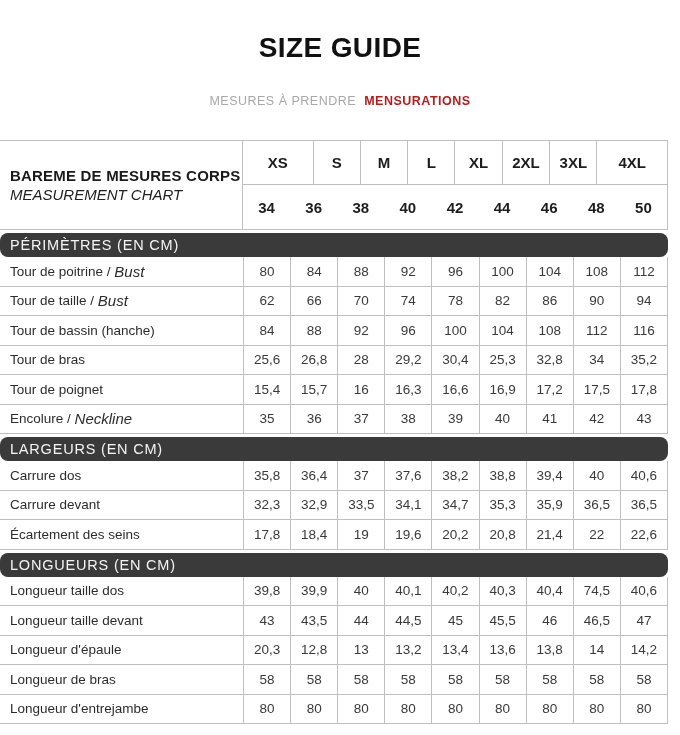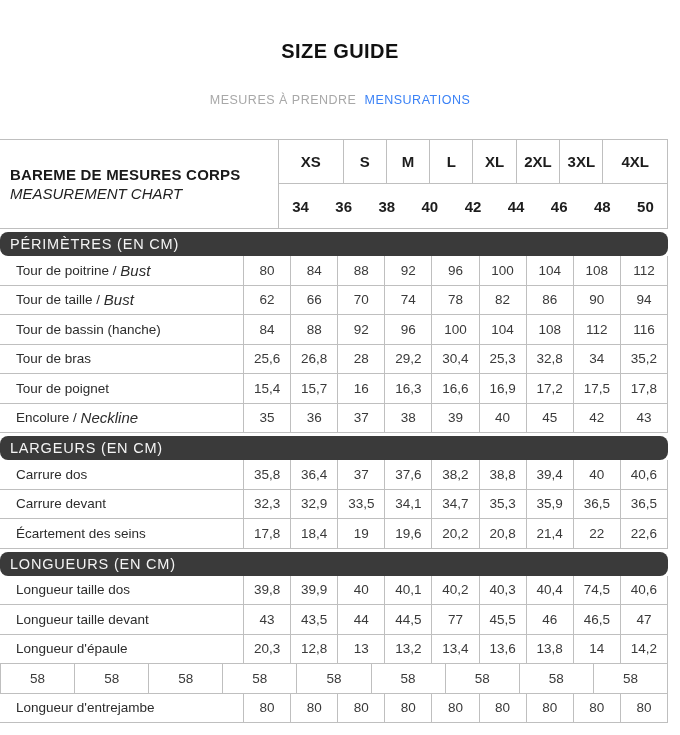--- a/index.html
+++ b/index.html
@@ -12,40 +12,40 @@
   }
   html,body{margin:0;padding:0;background:#fff;}
   body{
     width:680px;height:735px;overflow:hidden;
     font-family:"Liberation Sans","DejaVu Sans",sans-serif;
     color:var(--text-primary);
   }
   .page{width:680px;height:735px;position:relative;}
 
   .page-title{
-    margin:12px;padding-top:28px;text-align:center;
-    font-size:20px;font-weight:700;letter-spacing:.4px;color:#111;
+    margin:4px;padding-top:28px;text-align:center;
+    font-size:28px;font-weight:700;letter-spacing:.4px;color:#111;
   }
   .tabs{
     margin-top:30px;display:flex;justify-content:center;align-items:center;gap:8px;
   }
   .tab{font-size:12.5px;letter-spacing:.5px;cursor:pointer;}
   .tab.inactive{color:var(--tab-inactive);font-weight:400;}
-  .tab.active{color:#3b82f6;font-weight:400;}
+  .tab.active{color:#b91c1c;font-weight:700;}
 
   .size-table{width:668px;margin-top:32px;}
 
   .thead{
     display:flex;height:90px;box-sizing:border-box;
     border-top:1px solid var(--line);
     border-right:1px solid var(--line);
     border-bottom:1px solid var(--line);
   }
   .corner{
-    width:279px;box-sizing:border-box;flex:none;
+    width:243px;box-sizing:border-box;flex:none;
     border-right:1px solid var(--line);
     display:flex;flex-direction:column;justify-content:center;
     padding-left:10px;
   }
   .corner-l1{font-size:15px;font-weight:700;letter-spacing:.2px;color:#1a1a1a;}
   .corner-l2{font-size:15px;font-style:italic;color:#222;margin-top:2px;}
   .head-right{flex:1;display:flex;flex-direction:column;min-width:0;font-weight:bold;}
   .sizes-row{height:44px;display:flex;border-bottom:1px solid var(--line);box-sizing:border-box;}
   .size-cell{
     flex:1;display:flex;align-items:center;justify-content:center;
@@ -63,21 +63,21 @@
     height:24px;margin-top:3px;background:var(--bar-bg);color:var(--bar-text);
     display:flex;align-items:center;padding-left:10px;box-sizing:border-box;
     font-size:14.5px;letter-spacing:.8px;border-radius:8px;
   }
   .trow{
     display:flex;height:29.5px;box-sizing:border-box;
     border-bottom:1px solid var(--line);
     border-right:1px solid var(--line);
   }
   .row-label{
-    width:243px;flex:none;box-sizing:border-box;padding-left:16px;
+    width:243px;flex:none;box-sizing:border-box;padding-left:10px;
     display:flex;align-items:center;
     font-size:13.5px;color:#2c2c2c;white-space:nowrap;overflow:hidden;
   }
   .row-label .sep{white-space:pre;}
   .row-label i{font-size:15px;color:#2c2c2c;}
   .vcell{
     flex:1;display:flex;align-items:center;justify-content:center;
     font-size:13.5px;color:var(--text-secondary);
     border-left:1px solid var(--line);box-sizing:border-box;
   }
@@ -205,21 +205,21 @@
             <span>Encolure</span>
             <span class="sep"> / </span>
             <i>Neckline</i>
           </div>
           <div class="vcell">35</div>
           <div class="vcell">36</div>
           <div class="vcell">37</div>
           <div class="vcell">38</div>
           <div class="vcell">39</div>
           <div class="vcell">40</div>
-          <div class="vcell">45</div>
+          <div class="vcell">41</div>
           <div class="vcell">42</div>
           <div class="vcell">43</div>
         </div>
         <div class="section-bar">LARGEURS (EN CM)</div>
         <div class="trow">
           <div class="row-label">
             <span>Carrure dos</span>
           </div>
           <div class="vcell">35,8</div>
           <div class="vcell">36,4</div>
@@ -275,41 +275,44 @@
           <div class="vcell">40,6</div>
         </div>
         <div class="trow">
           <div class="row-label">
             <span>Longueur taille devant</span>
           </div>
           <div class="vcell">43</div>
           <div class="vcell">43,5</div>
           <div class="vcell">44</div>
           <div class="vcell">44,5</div>
-          <div class="vcell">77</div>
+          <div class="vcell">45</div>
           <div class="vcell">45,5</div>
           <div class="vcell">46</div>
           <div class="vcell">46,5</div>
           <div class="vcell">47</div>
         </div>
         <div class="trow">
           <div class="row-label">
             <span>Longueur d'épaule</span>
           </div>
           <div class="vcell">20,3</div>
           <div class="vcell">12,8</div>
           <div class="vcell">13</div>
           <div class="vcell">13,2</div>
           <div class="vcell">13,4</div>
           <div class="vcell">13,6</div>
           <div class="vcell">13,8</div>
           <div class="vcell">14</div>
           <div class="vcell">14,2</div>
         </div>
         <div class="trow">
+          <div class="row-label">
+            <span>Longueur de bras</span>
+          </div>
           <div class="vcell">58</div>
           <div class="vcell">58</div>
           <div class="vcell">58</div>
           <div class="vcell">58</div>
           <div class="vcell">58</div>
           <div class="vcell">58</div>
           <div class="vcell">58</div>
           <div class="vcell">58</div>
           <div class="vcell">58</div>
         </div>

